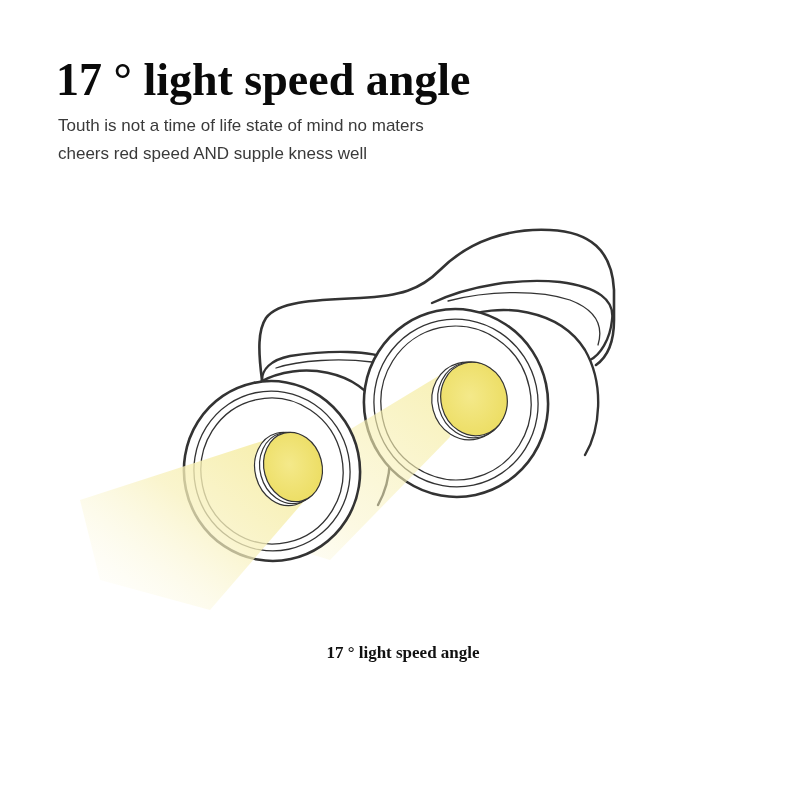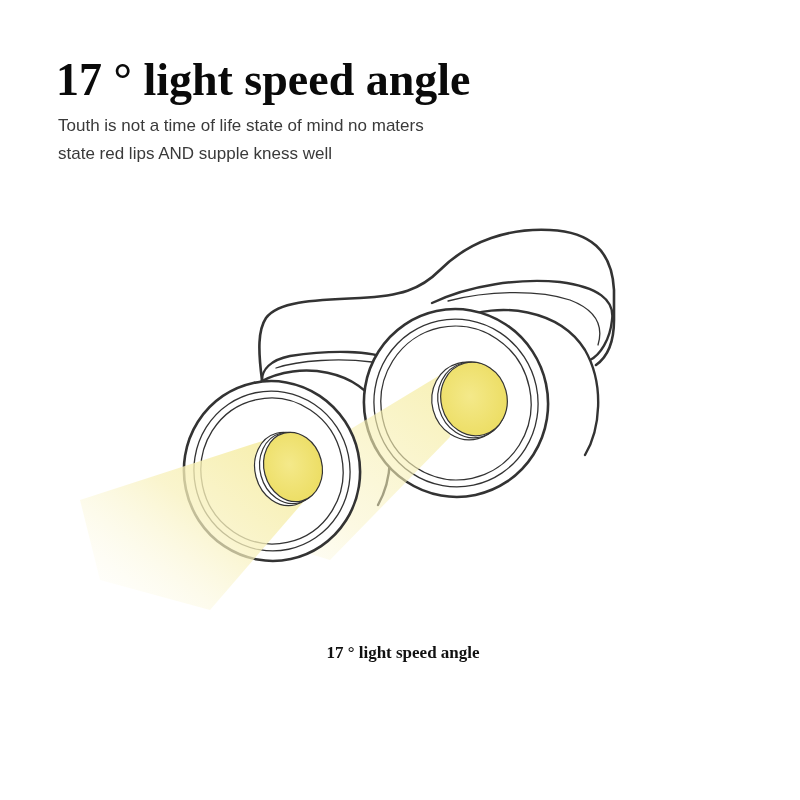--- a/index.html
+++ b/index.html
@@ -59,21 +59,21 @@
       box-sizing: border-box;
     }
   </style>
 </head>
 <body>
 
 <h1 class="title">17 ° light speed angle</h1>
 
 <div class="subtitle">
   <div>Touth is not a time of life state of mind no maters</div>
-  <div>state red lips AND supple kness well</div>
+  <div>cheers red speed AND supple kness well</div>
 </div>
 
 <svg class="illustration" viewBox="0 0 800 800" xmlns="http://www.w3.org/2000/svg">
   <defs>
     <linearGradient id="beamLeft" x1="1" y1="0" x2="0" y2="1">
       <stop offset="0" stop-color="#f5ec9e" stop-opacity="0.95"></stop>
       <stop offset="0.45" stop-color="#f8f1bd" stop-opacity="0.75"></stop>
       <stop offset="1" stop-color="#fdfbea" stop-opacity="0.0"></stop>
     </linearGradient>
     <linearGradient id="beamRight" x1="1" y1="0" x2="0" y2="1">

